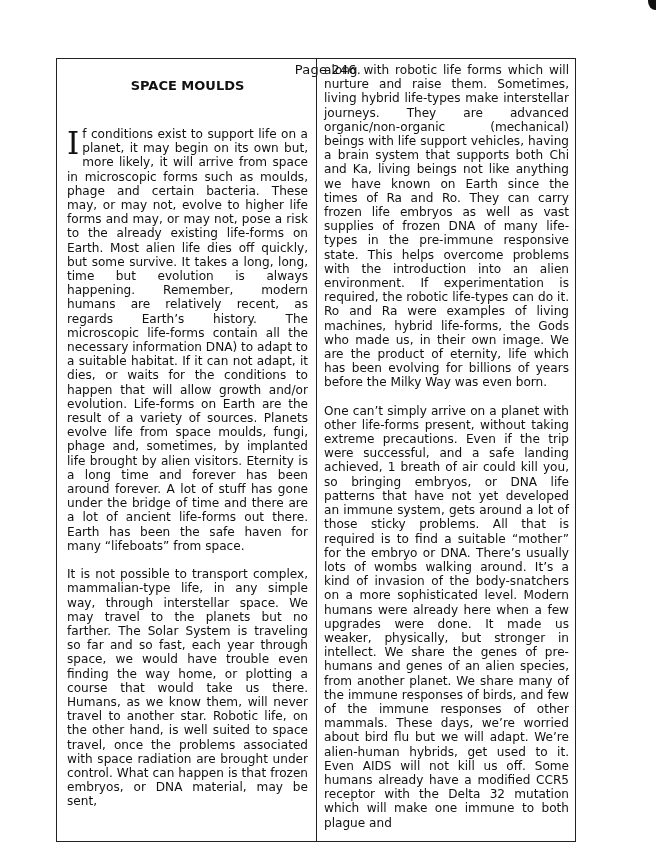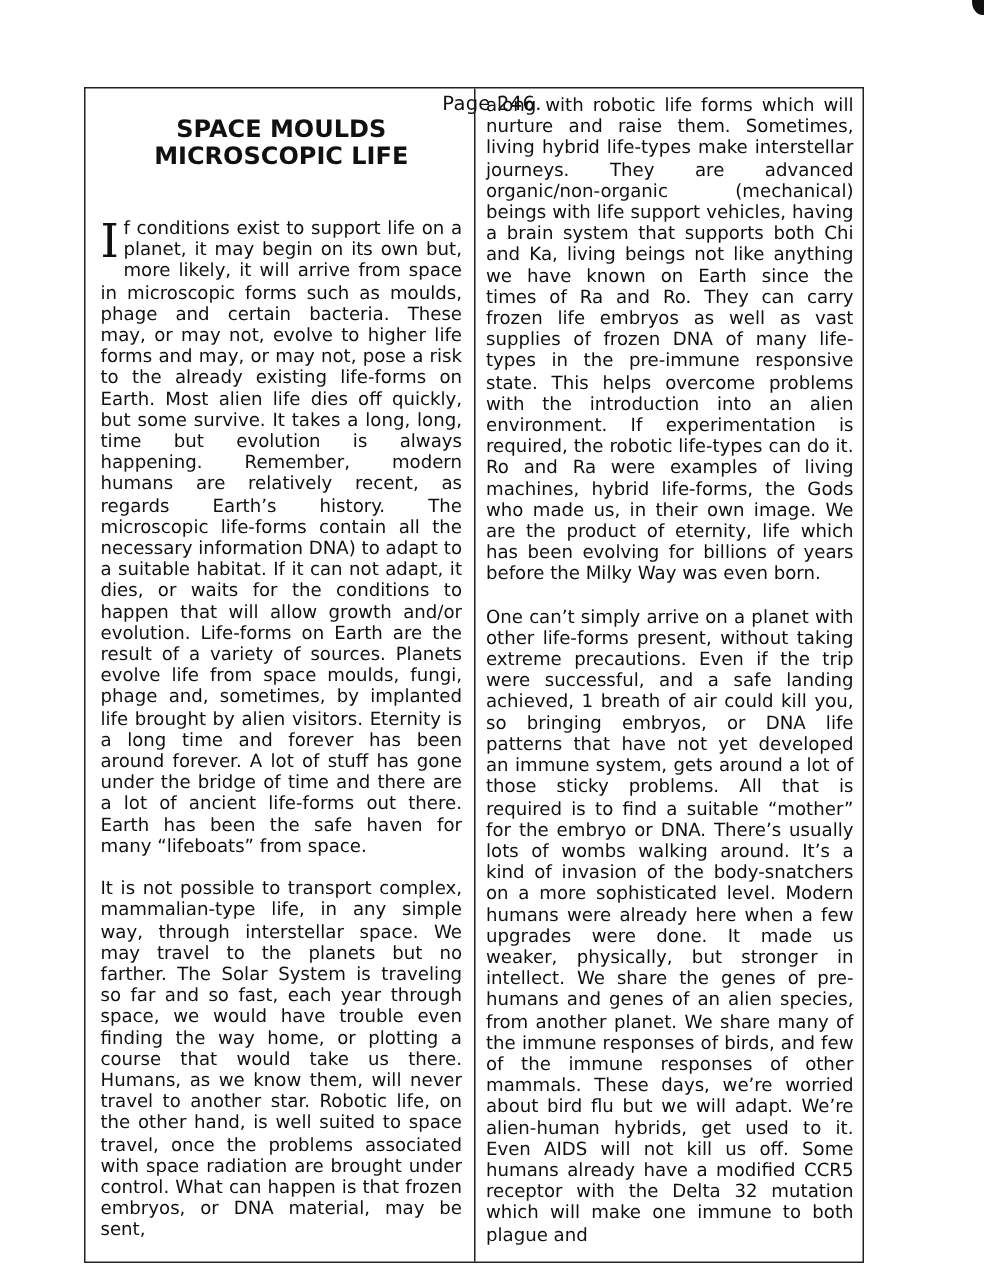--- a/index.html
+++ b/index.html
@@ -2,39 +2,38 @@
 <html><head>
   <meta charset="utf-8">
   <style>
     html, body { margin: 0; padding: 0; background: #ffffff; }
     body { width: 656px; height: 852px; position: relative; overflow: hidden; font-family: "DejaVu Sans", sans-serif; color: #111; }
     .page-number { position: absolute; top: 36px; left: 0; width: 656px; text-align: center; font-size: 13px; letter-spacing: 0.2px; margin-top: 26px; }
     .frame { position: absolute; left: 56px; top: 58px; width: 520px; height: 784px; border: 1.4px solid #222; box-sizing: border-box; display: flex; }
     .col { box-sizing: border-box; height: 100%; overflow: hidden; font-size: 12.1px; line-height: 14.2px; text-align: justify; }
     .col-left { width: 260px; border-right: 1.4px solid #222; padding: 12px 8px 0 10px; }
     .col-right { width: 258px; padding: 4px 6px 0 7px; }
-    .title { font-weight: bold; font-size: 16px; line-height: 18px; text-align: center; margin: 6px 0 32px 0; }
+    .title { font-weight: bold; font-size: 13px; line-height: 18px; text-align: center; margin: 6px 0 32px 0; }
     .title span { display: block; }
     p { margin: 0 0 14px 0; }
     .dropcap { float: left; font-family: "DejaVu Serif", serif; font-size: 31px; line-height: 26px; margin: 3px 3px 0 0; }
     .ul { }
     .corner-mark { position: absolute; right: -6px; top: -8px; width: 14px; height: 18px; border-radius: 50%; background: #111; }
   </style>
 </head>
 <body>
 
 <div class="corner-mark"></div>
 
 <div class="page-number">Page 246.</div>
 
 <div class="frame">
   <div class="col col-left">
     <div class="title">
       <span>SPACE MOULDS</span>
-      <span>MICROSCOPIC LIFE</span>
     </div>
     <p><span class="dropcap">I</span><span>f conditions exist to support life on a planet, it may begin on its own but, more likely, it will arrive from space in microscopic forms such as moulds, phage and certain bacteria. These may, or may not, evolve to higher life forms and may, or may not, pose a risk to the already existing life-forms on Earth. Most alien life dies off quickly, but some survive. It takes a long, long, time but evolution is always happening. Remember, modern humans are relatively recent, as regards Earth’s history. The microscopic life-forms contain all the necessary information DNA) to adapt to a suitable habitat. If it can not adapt, it dies, or waits for the conditions to happen that will allow growth and/or evolution. Life-forms on Earth are the result of a variety of sources. Planets evolve life from space moulds, fungi, phage and, sometimes, by implanted life brought by alien visitors. Eternity is a long time and forever has been around forever. A lot of stuff has gone under the bridge of time and there are a lot of ancient life-forms out there. Earth has been the safe haven for many “lifeboats” from space.</span></p>
     <p>It is not possible to transport complex, mammalian-type life, in any simple way, through interstellar space. We may travel to the planets but no farther. The Solar System is traveling so far and so fast, each year through space, we would have trouble even finding the way home, or plotting a course that would take us there. Humans, as we know them, will never travel to another star. Robotic life, on the other hand, is well suited to space travel, once the problems associated with space radiation are brought under control. What can happen is that frozen embryos, or DNA material, may be sent,</p>
   </div>
   <div class="col col-right">
     <p>along with robotic life forms which will nurture and raise them. Sometimes, living hybrid life-types make interstellar journeys. They are advanced organic/non-organic (mechanical) beings with life support vehicles, having a brain system that supports both Chi and Ka, living beings not like anything we have known on Earth since the times of Ra and Ro. They can carry frozen life embryos as well as vast supplies of frozen DNA of many life-types in the pre-immune responsive state. This helps overcome problems with the introduction into an alien environment. If experimentation is required, the robotic life-types can do it. Ro and Ra were examples of living machines, hybrid life-forms, the Gods who made us, in their own image. We are the product of eternity, life which has been evolving for billions of years before the Milky Way was even born.</p>
     <p><span>One can’t simply arrive on a planet with other life-forms present, without taking </span><span class="ul">extreme</span><span> precautions. Even if the trip were successful, and a safe landing achieved, 1 breath of air could kill you, so bringing embryos, or DNA life patterns that have not yet developed an immune system, gets around a lot of those sticky problems. All that is required is to find a suitable “mother” for the embryo or DNA. There’s usually lots of wombs walking around. It’s a kind of invasion of the body-snatchers on a more sophisticated level. Modern humans were already here when a few upgrades were done. It made us weaker, physically, but stronger in intellect. We share the genes of pre-humans and genes of an alien species, from another planet. We share many of the immune responses of birds, and few of the immune responses of other mammals. These days, we’re worried about bird flu but we will adapt. We’re alien-human hybrids, get used to it. Even AIDS will not kill us off. Some humans already have a modified CCR5 receptor with the Delta 32 mutation which will make one immune to both plague and</span></p>
   </div>
 </div>
 

